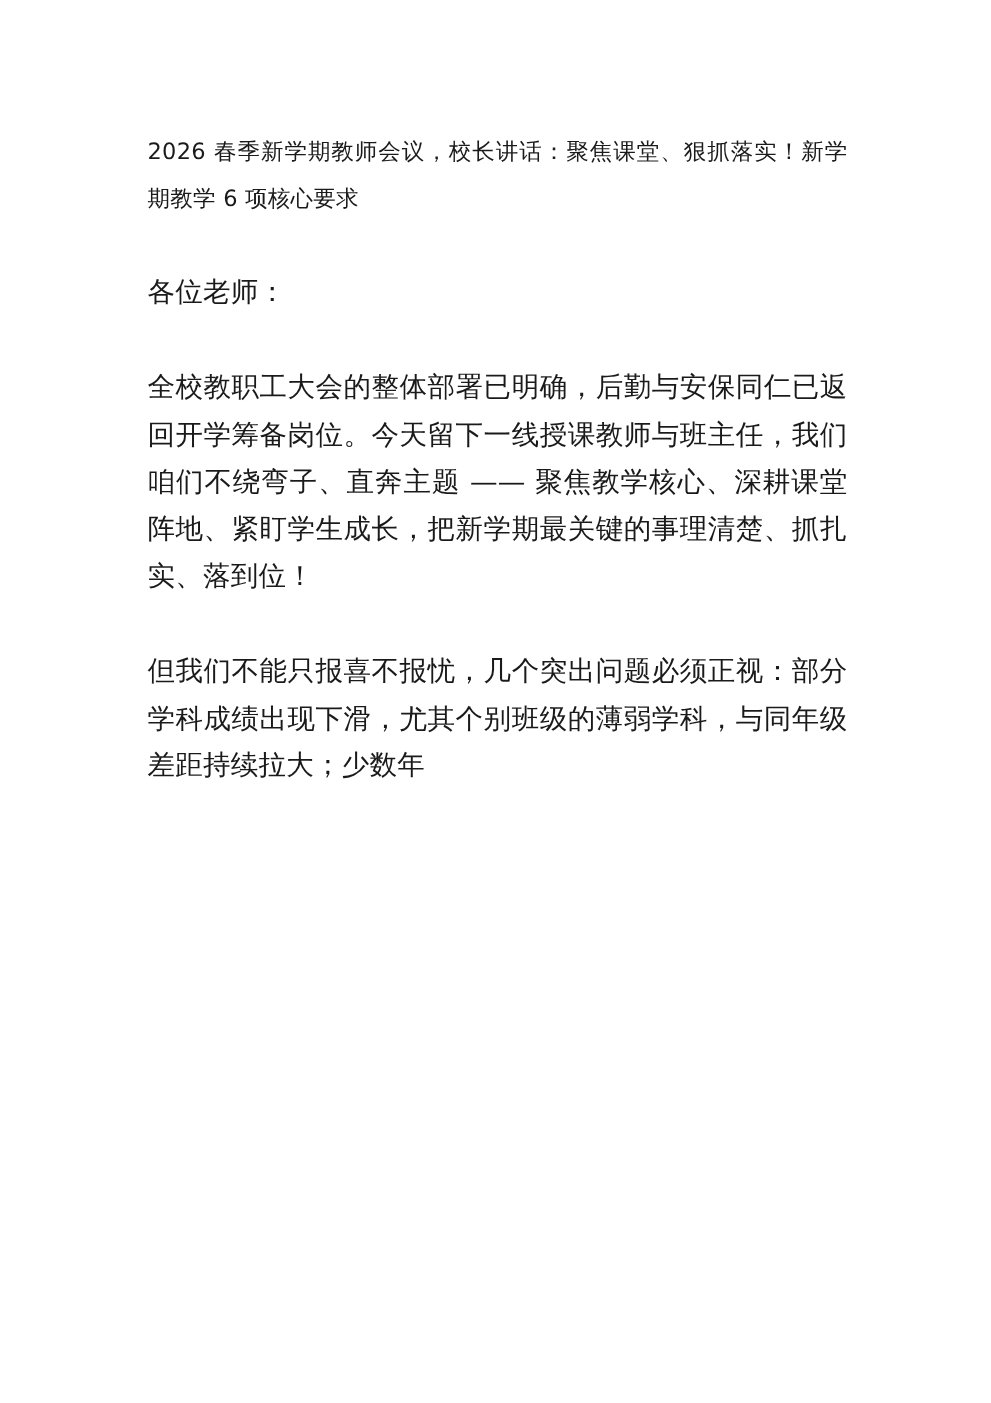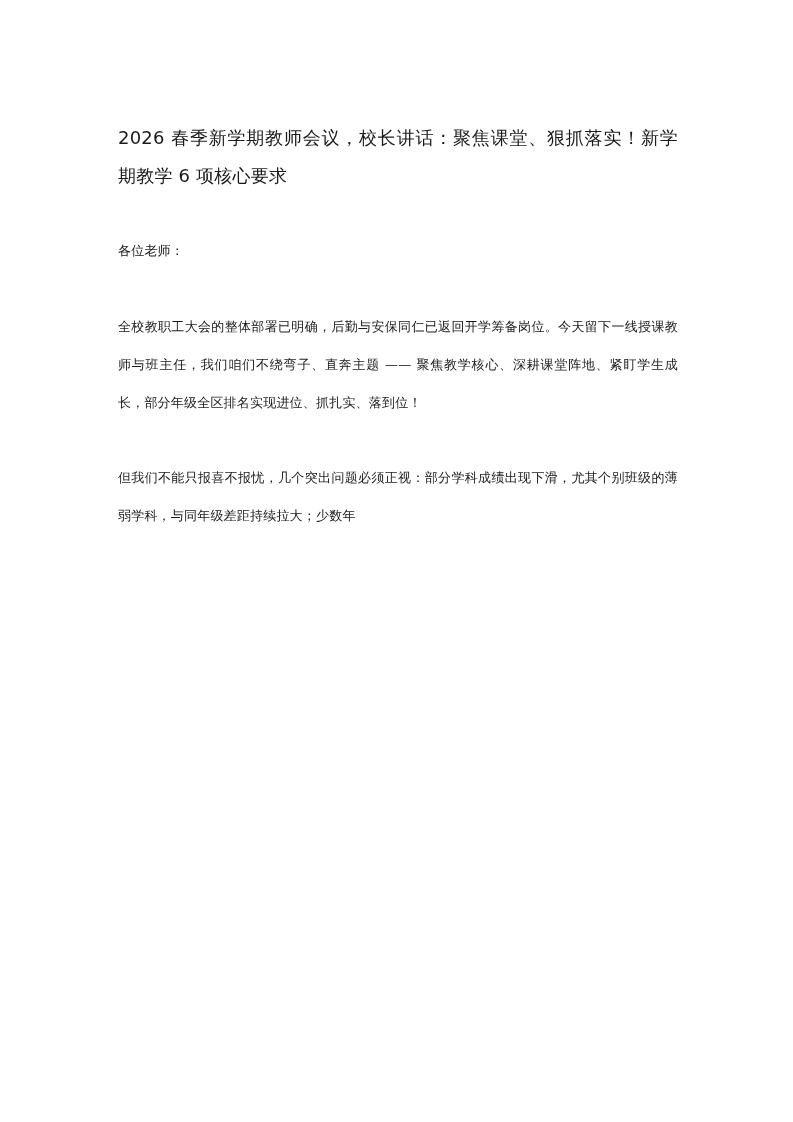--- a/index.html
+++ b/index.html
@@ -15,34 +15,33 @@
       font-family: "DejaVu Serif", "Liberation Serif", serif;
       color: #1a1a1a;
     }
     .page {
       position: absolute;
       left: 118px;
       top: 103px;
       width: 560px;
     }
     .para {
-      font-size: 13px;
+      font-size: 22px;
       line-height: 37.8px;
       margin: 0 0 37.8px 0;
       text-align: justify;
       letter-spacing: 0.2px;
       word-break: break-all;
     }
     .title {
       font-family: "DejaVu Sans", "Liberation Sans", sans-serif;
       font-size: 18px;
-      margin-top: 16px;
     }
   </style>
 </head>
 <body>
 
 <div class="page">
   <p class="para title">2026 春季新学期教师会议，校长讲话：聚焦课堂、狠抓落实！新学期教学 6 项核心要求</p>
   <p class="para">各位老师：</p>
-  <p class="para">全校教职工大会的整体部署已明确，后勤与安保同仁已返回开学筹备岗位。今天留下一线授课教师与班主任，我们咱们不绕弯子、直奔主题 —— 聚焦教学核心、深耕课堂阵地、紧盯学生成长，部分年级全区排名实现进位、抓扎实、落到位！</p>
+  <p class="para">全校教职工大会的整体部署已明确，后勤与安保同仁已返回开学筹备岗位。今天留下一线授课教师与班主任，我们咱们不绕弯子、直奔主题 —— 聚焦教学核心、深耕课堂阵地、紧盯学生成长，把新学期最关键的事理清楚、抓扎实、落到位！</p>
   <p class="para">但我们不能只报喜不报忧，几个突出问题必须正视：部分学科成绩出现下滑，尤其个别班级的薄弱学科，与同年级差距持续拉大；少数年</p>
 </div>
 
 </body></html>

